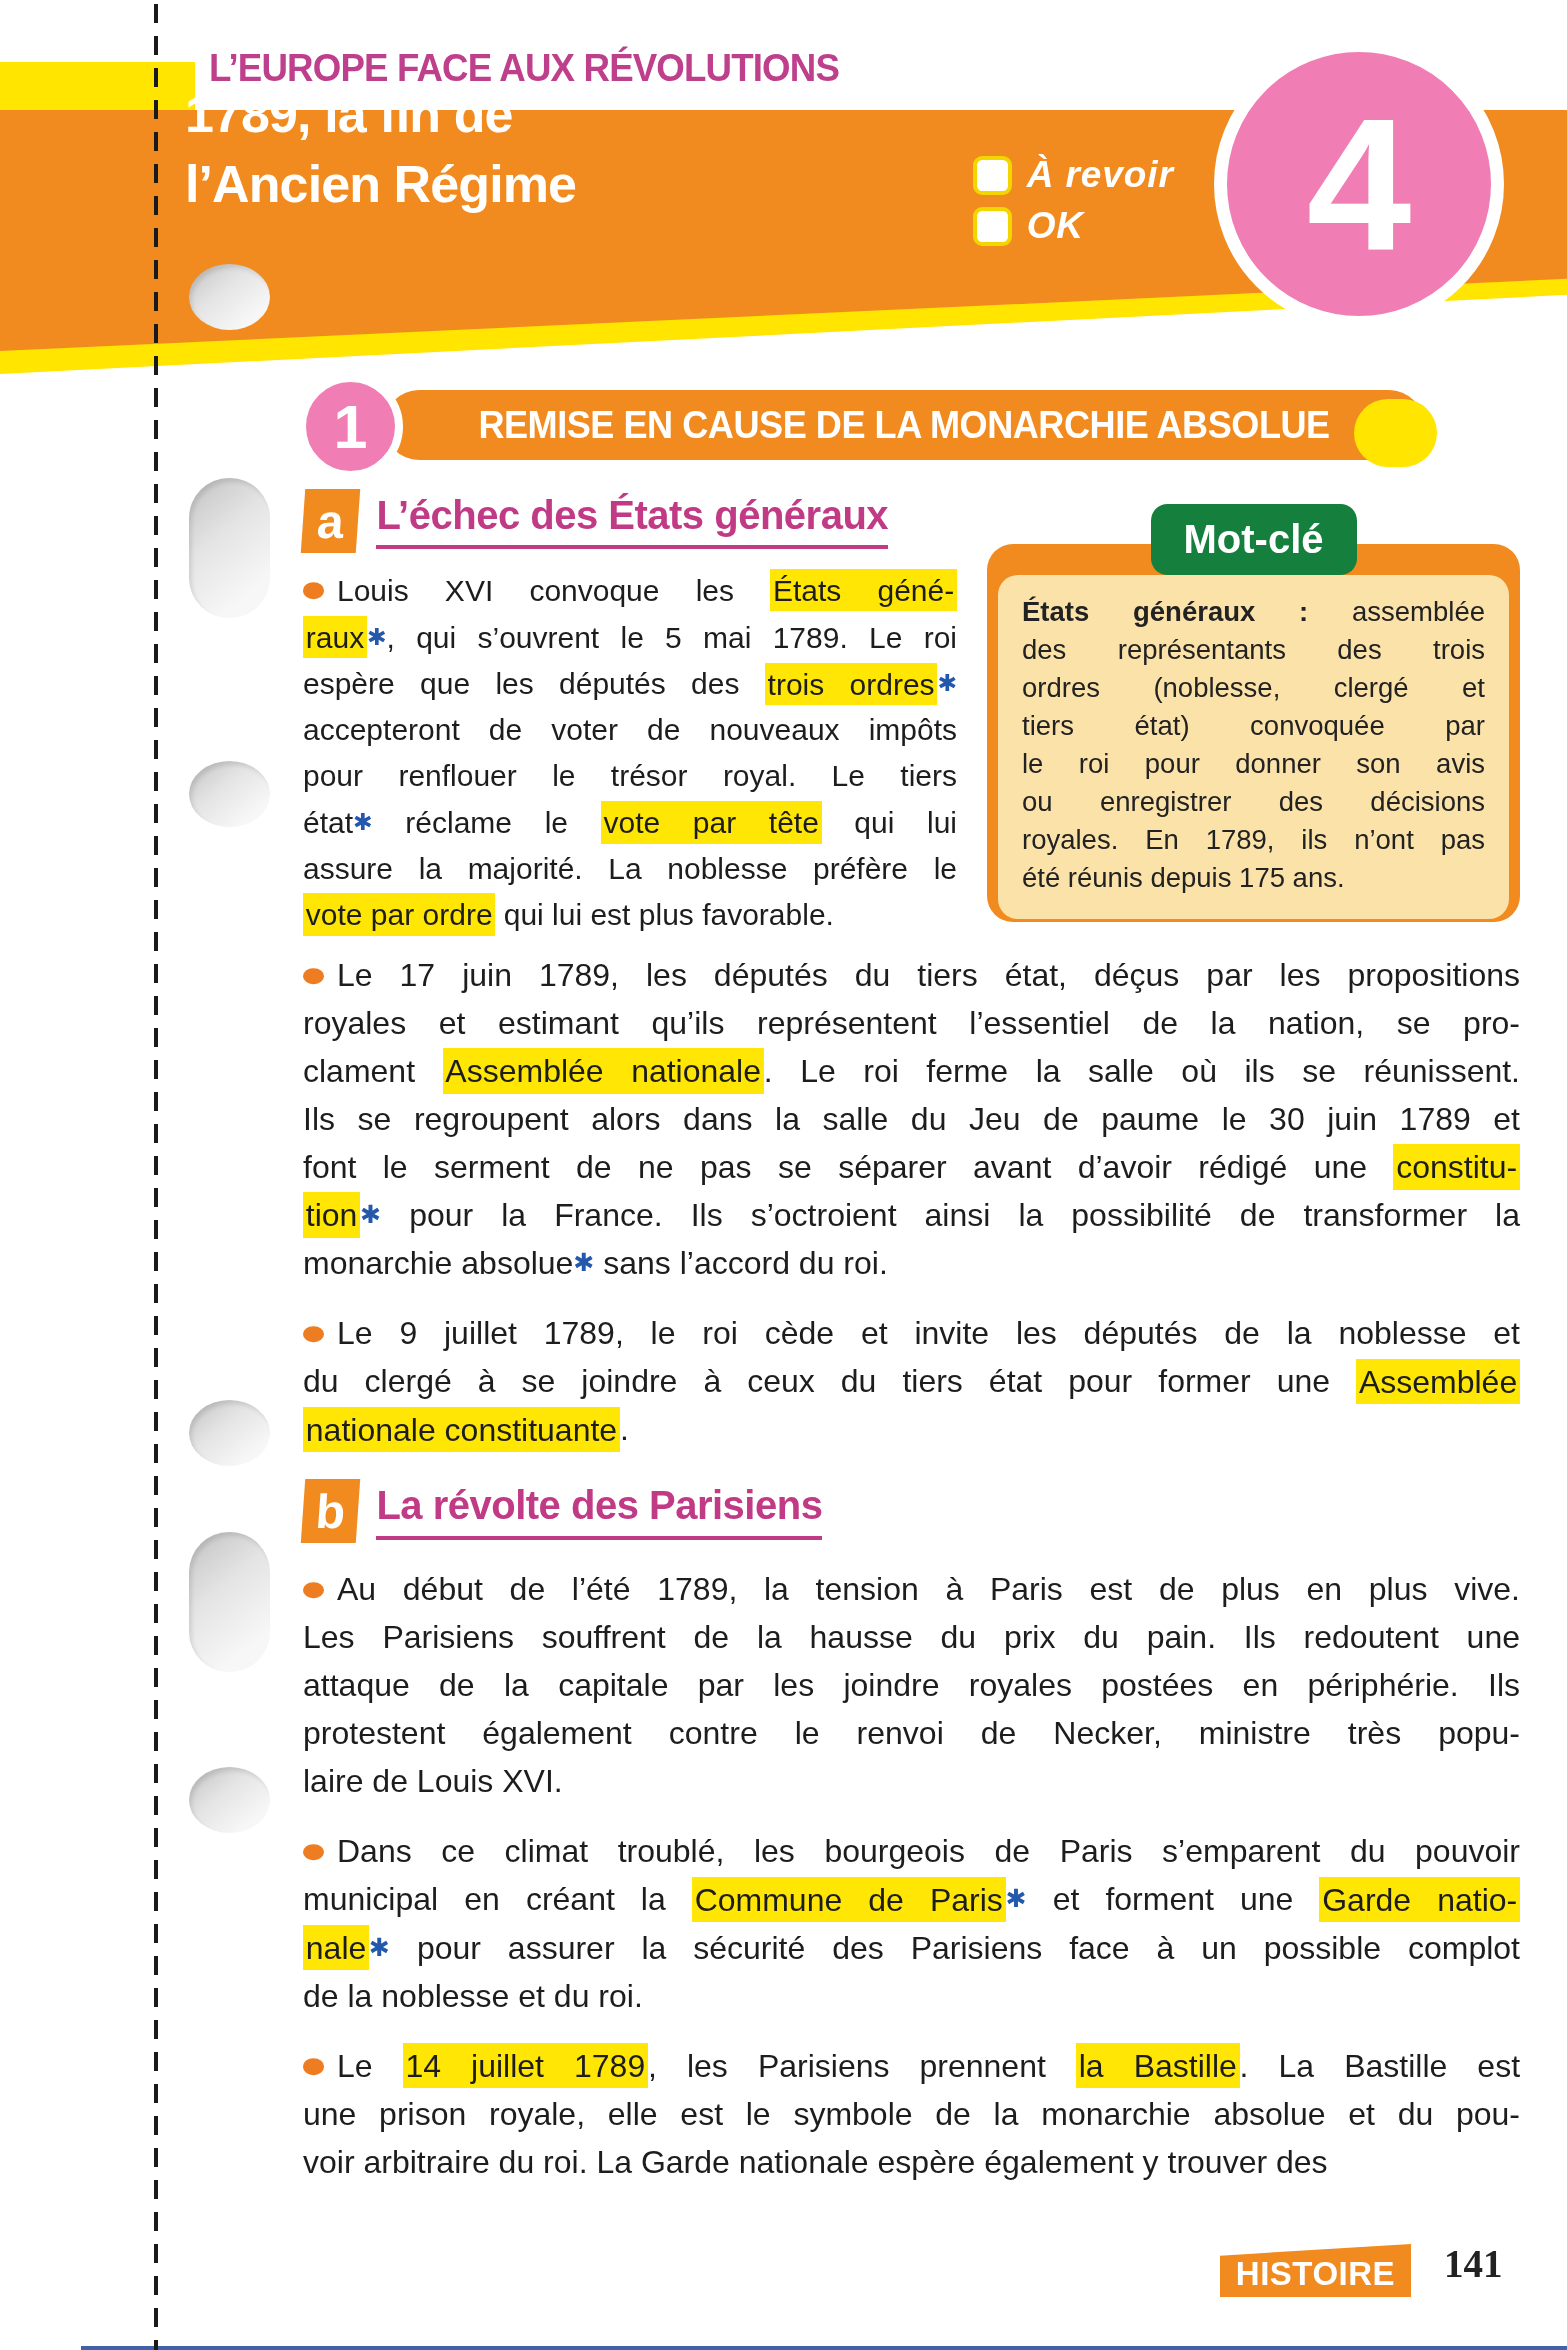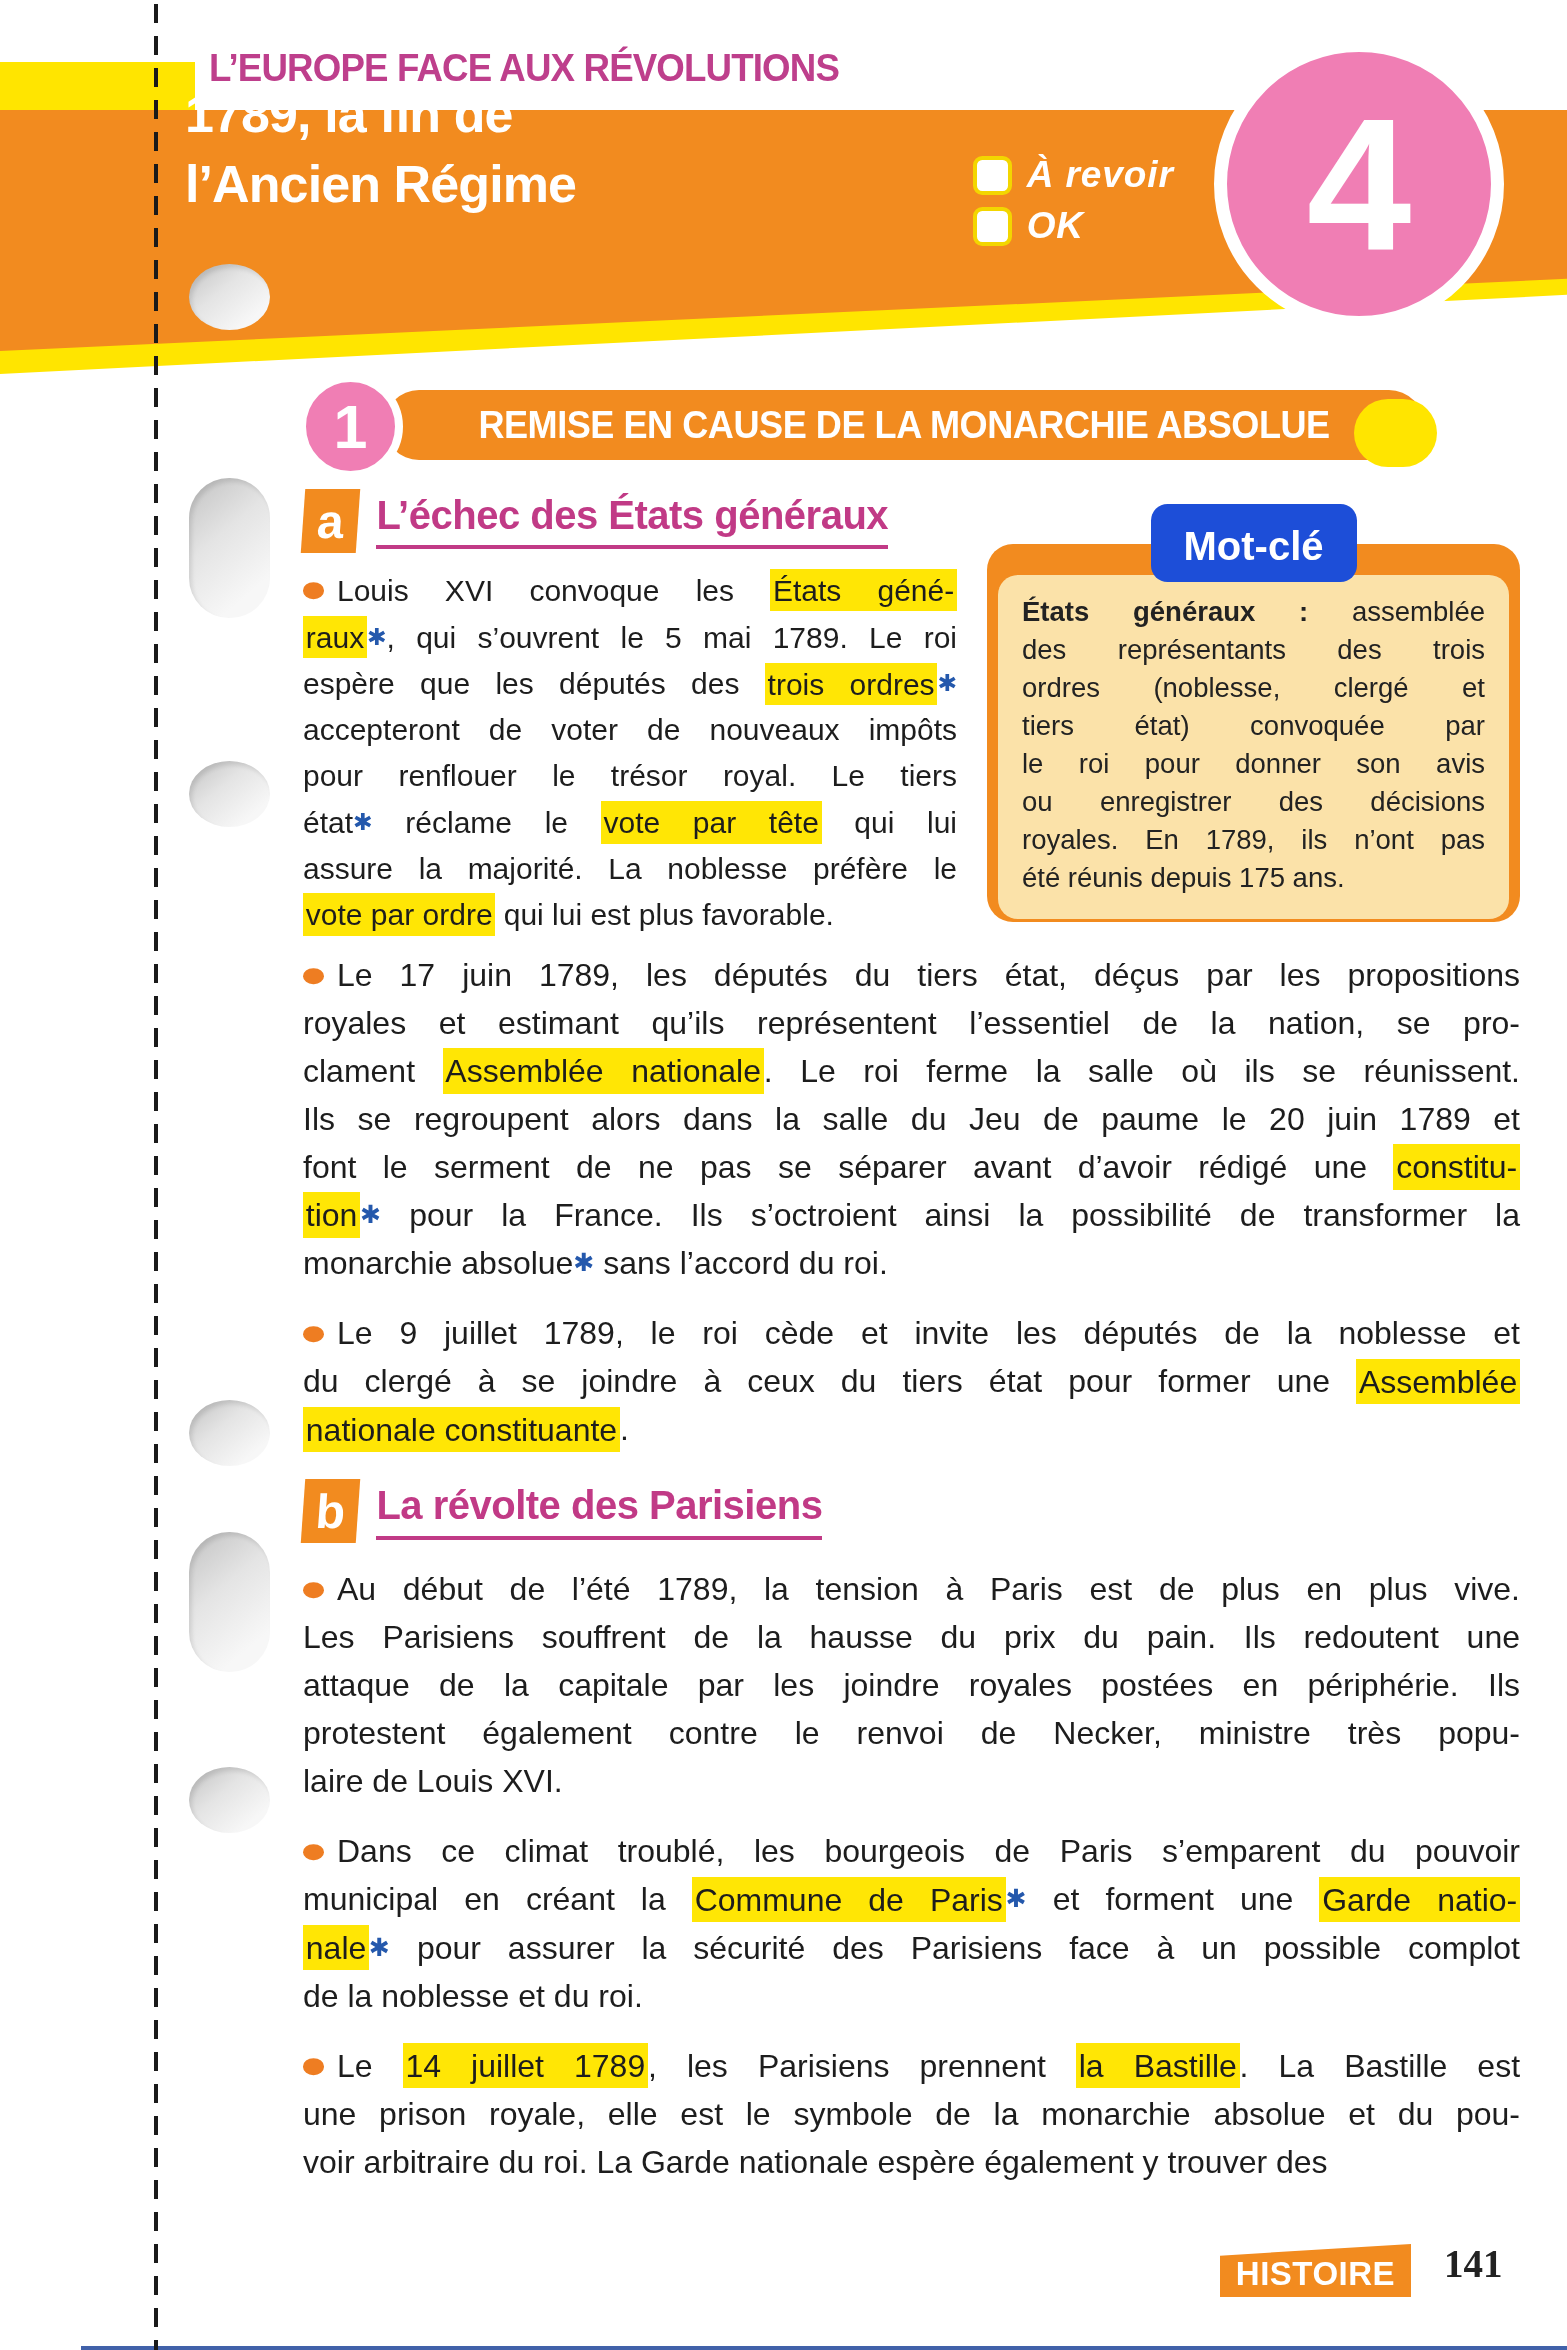--- a/index.html
+++ b/index.html
@@ -51,22 +51,22 @@
   .subhead{display:flex;align-items:center;gap:18.4px;margin-top:29px;}
   .subhead-b{margin-top:26px;}
   .letter-box{width:55px;height:64px;background:#F28B1F;color:#fff;font-size:48px;font-weight:bold;
               display:flex;align-items:center;justify-content:center;transform:skewX(-4deg);flex:0 0 auto;}
   .sub-title{font-size:40px;font-weight:bold;color:#C13A86;border-bottom:4.6px solid #C13A86;
              padding-bottom:7.3px;letter-spacing:-0.5px;}
 
   .two-col{display:flex;margin-top:14.7px;}
   .colA{width:654px;font-size:30px;line-height:46px;}
   .keyword{width:533px;margin-left:auto;position:relative;margin-top:-24px;}
-  .kw-tab{position:absolute;top:-40px;left:50%;transform:translateX(-50%);background:#1d4ed8;color:#fff;
-          font-weight:bold;font-size:40px;padding:20px 33px 13px;border-radius:16.5px;z-index:2;white-space:nowrap;}
+  .kw-tab{position:absolute;top:-40px;left:50%;transform:translateX(-50%);background:#15803d;color:#fff;
+          font-weight:bold;font-size:40px;padding:13px 33px 13px;border-radius:16.5px;z-index:2;white-space:nowrap;}
   .kw-box{background:#F28B1F;border-radius:26px;padding:31px 11px 3px;}
   .kw-inner{background:#FBE2A9;border-radius:20px;padding:18.4px 24px 22px;font-size:27.5px;line-height:38px;color:#222;}
 
   .para{font-size:32px;line-height:48px;margin-top:22px;}
   .para-first{margin-top:13px;}
 
   .line{text-align:justify;text-align-last:justify;}
   .line.last{text-align-last:left;}
   .hl{background:#FFE605;padding:4.6px 2.8px;box-decoration-break:clone;}
   .ast{color:#2458AC;font-weight:bold;font-family:"DejaVu Sans",sans-serif;font-size:.78em;vertical-align:2.8px;}
@@ -161,21 +161,21 @@
               <div class="line last"><span>été réunis depuis 175 ans.</span></div>
             </div>
         </div>
       </aside>
     </div>
 
     <div class="para para-first">
         <div class="line"><span class="bullet"></span><span>Le 17 juin 1789, les députés du tiers état, déçus par les propositions</span></div>
         <div class="line"><span>royales et estimant qu’ils représentent l’essentiel de la nation, se pro-</span></div>
         <div class="line"><span>clament </span><span class="hl">Assemblée nationale</span><span>. Le roi ferme la salle où ils se réunissent.</span></div>
-        <div class="line"><span>Ils se regroupent alors dans la salle du Jeu de paume le 20 juin 1789 et</span></div>
+        <div class="line"><span>Ils se regroupent alors dans la salle du Jeu de paume le 30 juin 1789 et</span></div>
         <div class="line"><span>font le serment de ne pas se séparer avant d’avoir rédigé une </span><span class="hl">constitu-</span></div>
         <div class="line"><span class="hl">tion</span><span class="ast">✱</span><span> pour la France. Ils s’octroient ainsi la possibilité de transformer la</span></div>
         <div class="line last"><span>monarchie absolue</span><span class="ast">✱</span><span> sans l’accord du roi.</span></div>
       </div>
     <div class="para">
         <div class="line"><span class="bullet"></span><span>Le 9 juillet 1789, le roi cède et invite les députés de la noblesse et</span></div>
         <div class="line"><span>du clergé à se joindre à ceux du tiers état pour former une </span><span class="hl">Assemblée</span></div>
         <div class="line last"><span class="hl">nationale constituante</span><span>.</span></div>
       </div>
 

